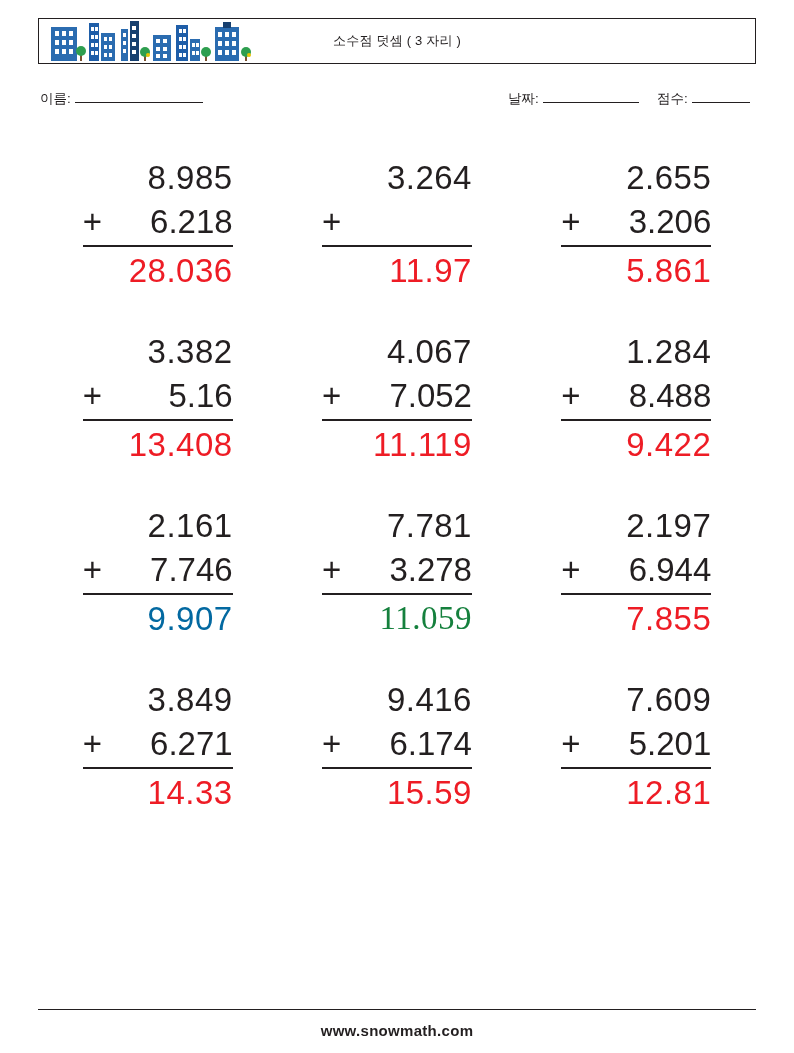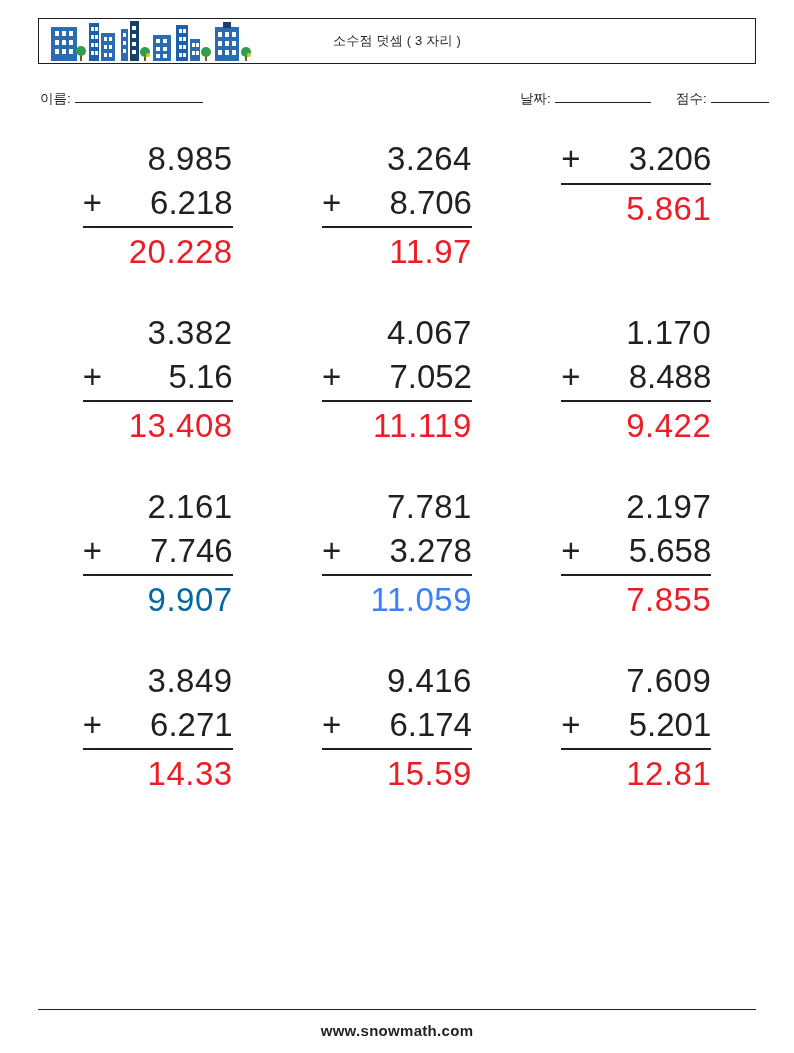--- a/index.html
+++ b/index.html
@@ -58,40 +58,40 @@
     align-items: baseline;
     font-size: 13.5px;
     position: relative;
   }
   .meta-name {
     margin-left: 2px;
     white-space: nowrap;
   }
   .meta-right {
     position: absolute;
-    left: 482px;
+    left: 470px;
     white-space: nowrap;
   }
   .meta-score {
     position: absolute;
-    left: 638px;
+    left: 619px;
     white-space: nowrap;
   }
   .uline {
     display: inline-block;
     border-bottom: 1px solid #231f20;
     vertical-align: baseline;
   }
   .u-name  { width: 128px; }
   .u-date  { width: 96px; }
   .u-score { width: 58px; }
 
   
   .grid {
-    margin-top: 21px;
+    margin-top: 40px;
     display: grid;
     grid-template-columns: repeat(3, 1fr);
     row-gap: 0px;
   }
   .cell {
     height: 174px;
     display: flex;
     flex-direction: column;
     align-items: center;
     justify-content: flex-start;
@@ -280,38 +280,38 @@
   <div class="grid">
 
     <div class="cell">
       <div class="prob">
         <span class="row">8.985</span>
         <div class="op-line">
           <span class="op">+</span>
           <span class="num">6.218</span>
         </div>
         <div class="rule"></div>
-        <span class="answer" style="color: rgb(238, 28, 37);">20.228</span>
+        <span class="answer" style="color: rgb(238, 28, 37);">28.036</span>
       </div>
     </div>
 
     <div class="cell">
       <div class="prob">
         <span class="row">3.264</span>
         <div class="op-line">
           <span class="op">+</span>
-          <span class="num">8.706</span>
         </div>
         <div class="rule"></div>
         <span class="answer" style="color: rgb(238, 28, 37);">11.97</span>
       </div>
     </div>
 
     <div class="cell">
       <div class="prob">
+        <span class="row">2.655</span>
         <div class="op-line">
           <span class="op">+</span>
           <span class="num">3.206</span>
         </div>
         <div class="rule"></div>
         <span class="answer" style="color: rgb(238, 28, 37);">5.861</span>
       </div>
     </div>
 
     <div class="cell">
@@ -333,21 +333,21 @@
           <span class="op">+</span>
           <span class="num">7.052</span>
         </div>
         <div class="rule"></div>
         <span class="answer" style="color: rgb(238, 28, 37);">11.119</span>
       </div>
     </div>
 
     <div class="cell">
       <div class="prob">
-        <span class="row">1.170</span>
+        <span class="row">1.284</span>
         <div class="op-line">
           <span class="op">+</span>
           <span class="num">8.488</span>
         </div>
         <div class="rule"></div>
         <span class="answer" style="color: rgb(238, 28, 37);">9.422</span>
       </div>
     </div>
 
     <div class="cell">
@@ -363,30 +363,30 @@
     </div>
 
     <div class="cell">
       <div class="prob">
         <span class="row">7.781</span>
         <div class="op-line">
           <span class="op">+</span>
           <span class="num">3.278</span>
         </div>
         <div class="rule"></div>
-        <span class="answer" style="color: #3b82f6;">11.059</span>
+        <span class="answer" style="color: #15803d; font-family: Liberation Serif, serif;">11.059</span>
       </div>
     </div>
 
     <div class="cell">
       <div class="prob">
         <span class="row">2.197</span>
         <div class="op-line">
           <span class="op">+</span>
-          <span class="num">5.658</span>
+          <span class="num">6.944</span>
         </div>
         <div class="rule"></div>
         <span class="answer" style="color: rgb(238, 28, 37);">7.855</span>
       </div>
     </div>
 
     <div class="cell">
       <div class="prob">
         <span class="row">3.849</span>
         <div class="op-line">

